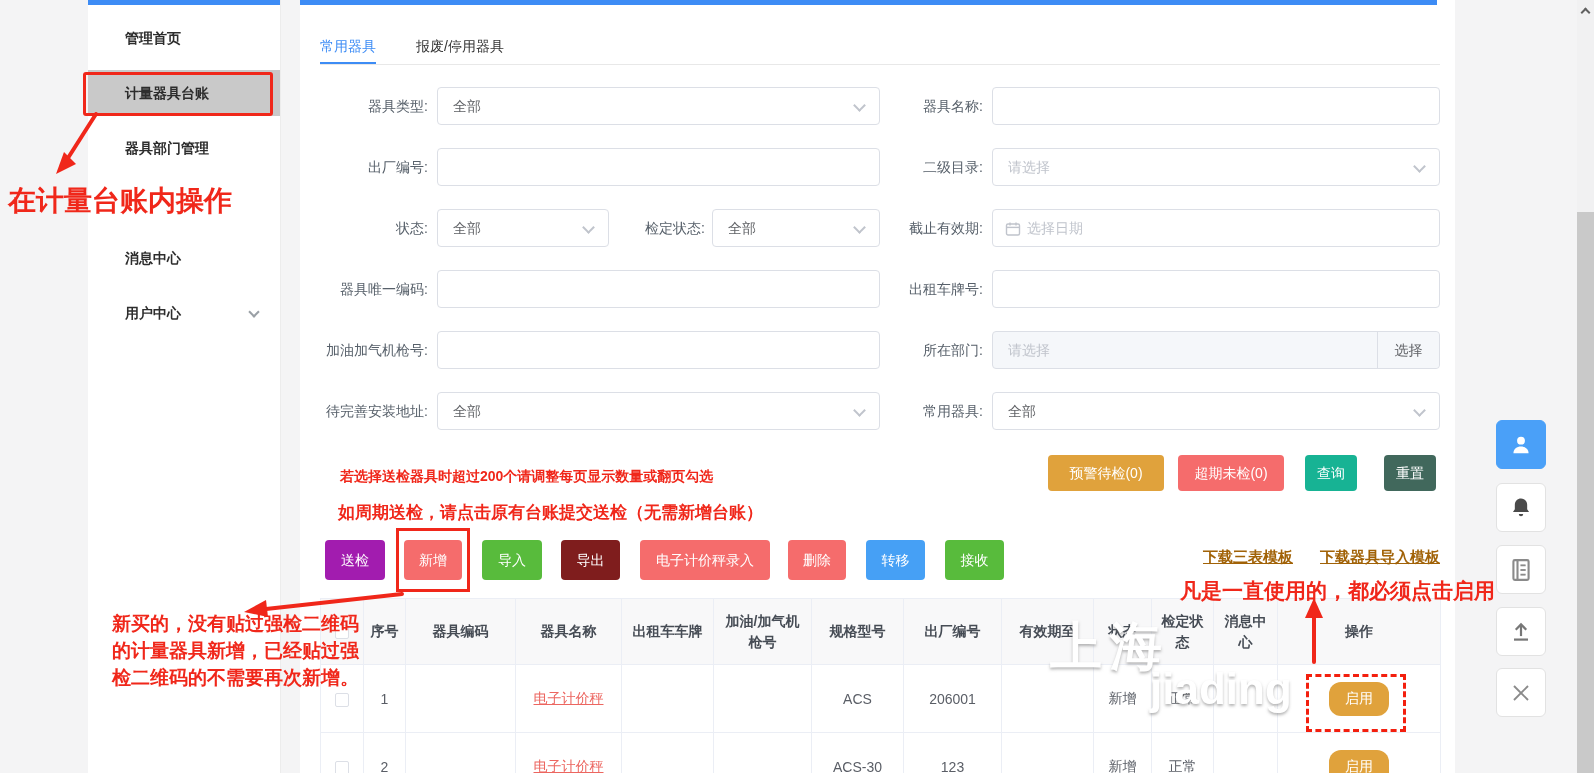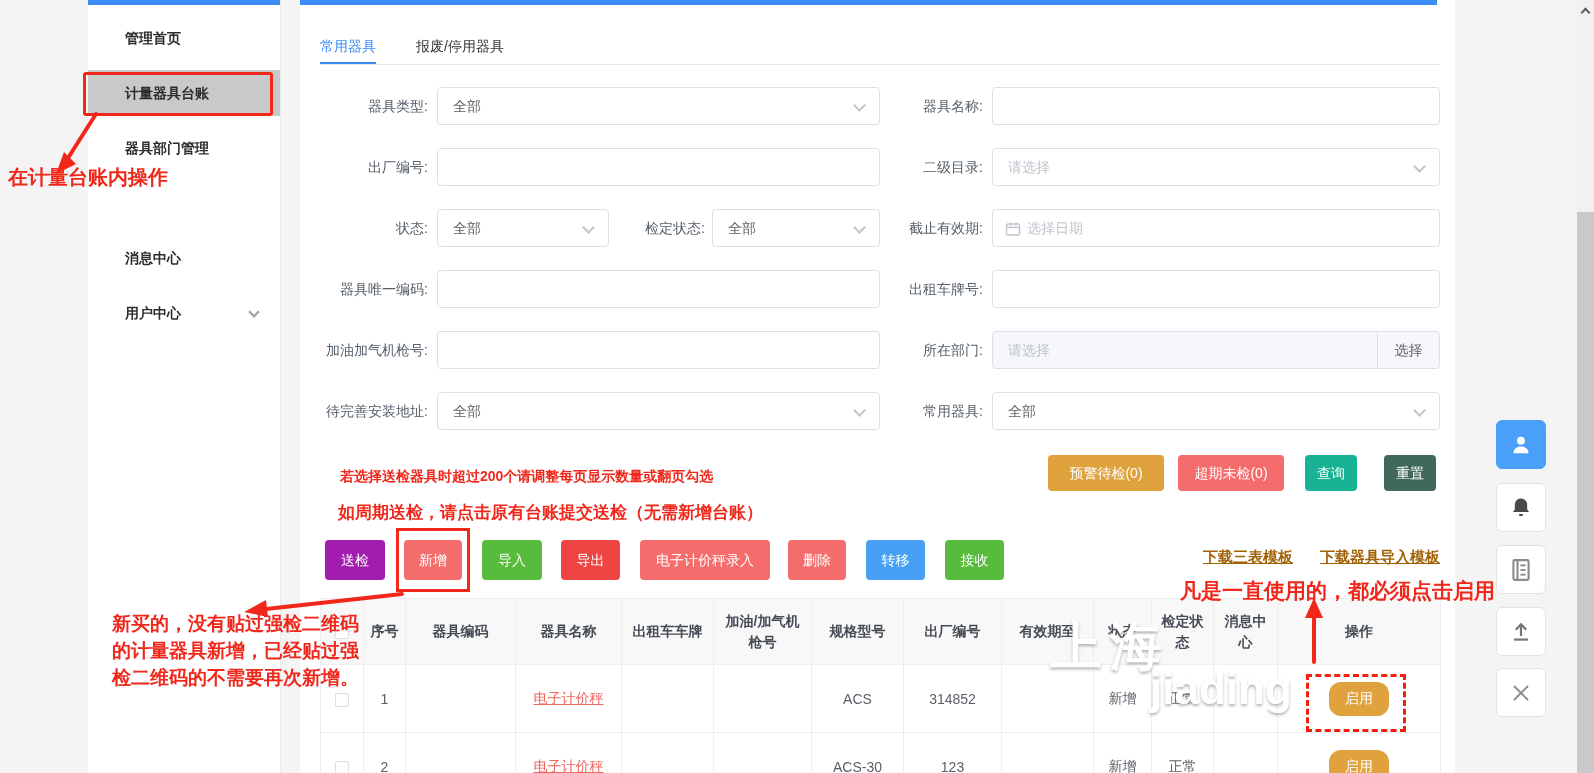--- a/index.html
+++ b/index.html
@@ -46,21 +46,21 @@
   .sbtn { position:absolute; top:455px; height:36px; line-height:36px; text-align:center; border:none; border-radius:4px; color:#fff; font-size:14px; cursor:pointer; }
   .sbtn-warn { left:748px; width:116px; background:#e0a23c; }
   .sbtn-over { left:878px; width:106px; background:#f56c6c; }
   .sbtn-query { left:1005px; width:52px; background:#17b394; }
   .sbtn-reset { left:1084px; width:52px; background:#41685c; }
 
   .tbtn { position:absolute; top:540px; height:40px; line-height:40px; text-align:center; border:none; border-radius:4px; color:#fff; font-size:14px; cursor:pointer; }
   .t-send { left:25px; width:60px; background:#a21caf; }
   .t-add { left:104px; width:58px; background:#f56c6c; }
   .t-import { left:182px; width:60px; background:#58bb3c; }
-  .t-export { left:261px; width:59px; background:#ef4444; }
+  .t-export { left:261px; width:59px; background:#7f1d1d; }
   .t-scale { left:340px; width:130px; background:#f56c6c; }
   .t-del { left:488px; width:58px; background:#f56c6c; }
   .t-trans { left:566px; width:59px; background:#46a0f5; }
   .t-recv { left:645px; width:59px; background:#58bb3c; }
 
   .dl-link { position:absolute; top:548px; font-size:15px; font-weight:700; color:#a16207; text-decoration:underline; cursor:pointer; }
   .dl1 { left:903px; } .dl2 { left:1020px; }
 
   
   .tbl { position:absolute; left:20px; top:598px; width:1120px; border-collapse:collapse; table-layout:fixed; }
@@ -68,21 +68,21 @@
   .tbl td { background:#fff; border:1px solid #ebeef5; height:68px; text-align:center; color:#5a5e66; font-size:14px; padding:0 4px; }
   .name-link { color:#ec6660; text-decoration:underline; cursor:pointer; }
   .enable-btn { background:#e0a23c; color:#fff; border:none; border-radius:12px; padding:8px 16px; font-size:14px; cursor:pointer; }
   .cb { display:inline-block; width:14px; height:14px; border:1px solid #dcdfe6; border-radius:2px; background:#fff; vertical-align:middle; cursor:pointer; }
 
   
   .anno { color:#f0271a; position:absolute; z-index:12; }
   .box-sidebar { position:absolute; left:83px; top:72px; width:190px; height:44px; border:3px solid #f0271a; border-radius:3px; z-index:12; }
   .box-add { position:absolute; left:396px; top:528px; width:74px; height:64px; border:3px solid #f0271a; z-index:12; }
   .box-enable { position:absolute; left:1306px; top:674px; width:100px; height:58px; border:3px dashed #f31f0e; z-index:12; }
-  .anno-sidebar { left:8px; top:164px; font-size:20px; font-weight:700; }
+  .anno-sidebar { left:8px; top:182px; font-size:28px; font-weight:700; }
   .anno-add { left:112px; top:610px; font-size:19px; font-weight:600; line-height:27px; white-space:pre-line; }
   .anno-enable { left:1180px; top:577px; font-size:21px; font-weight:600; }
   .arrow-svg { position:absolute; z-index:12; }
 
   
   .wm { position:absolute; color:#fff; font-weight:700; text-shadow:0 2px 3px rgba(110,110,110,.5); z-index:6; pointer-events:none; }
   .wm-cn { left:1050px; top:612px; font-size:52px; letter-spacing:8px; }
   .wm-latin { left:1150px; top:664px; font-size:44px; }
 
   
@@ -212,21 +212,21 @@
       </thead>
       <tbody>
         <tr>
           <td><span class="cb"></span></td>
           <td>1</td>
           <td></td>
           <td><span class="name-link">电子计价秤</span></td>
           <td></td>
           <td></td>
           <td>ACS</td>
-          <td>314852</td>
+          <td>206001</td>
           <td></td>
           <td>新增</td>
           <td>正常</td>
           <td></td>
           <td><button class="enable-btn">启用</button></td>
         </tr>
         <tr>
           <td><span class="cb"></span></td>
           <td>2</td>
           <td></td>

